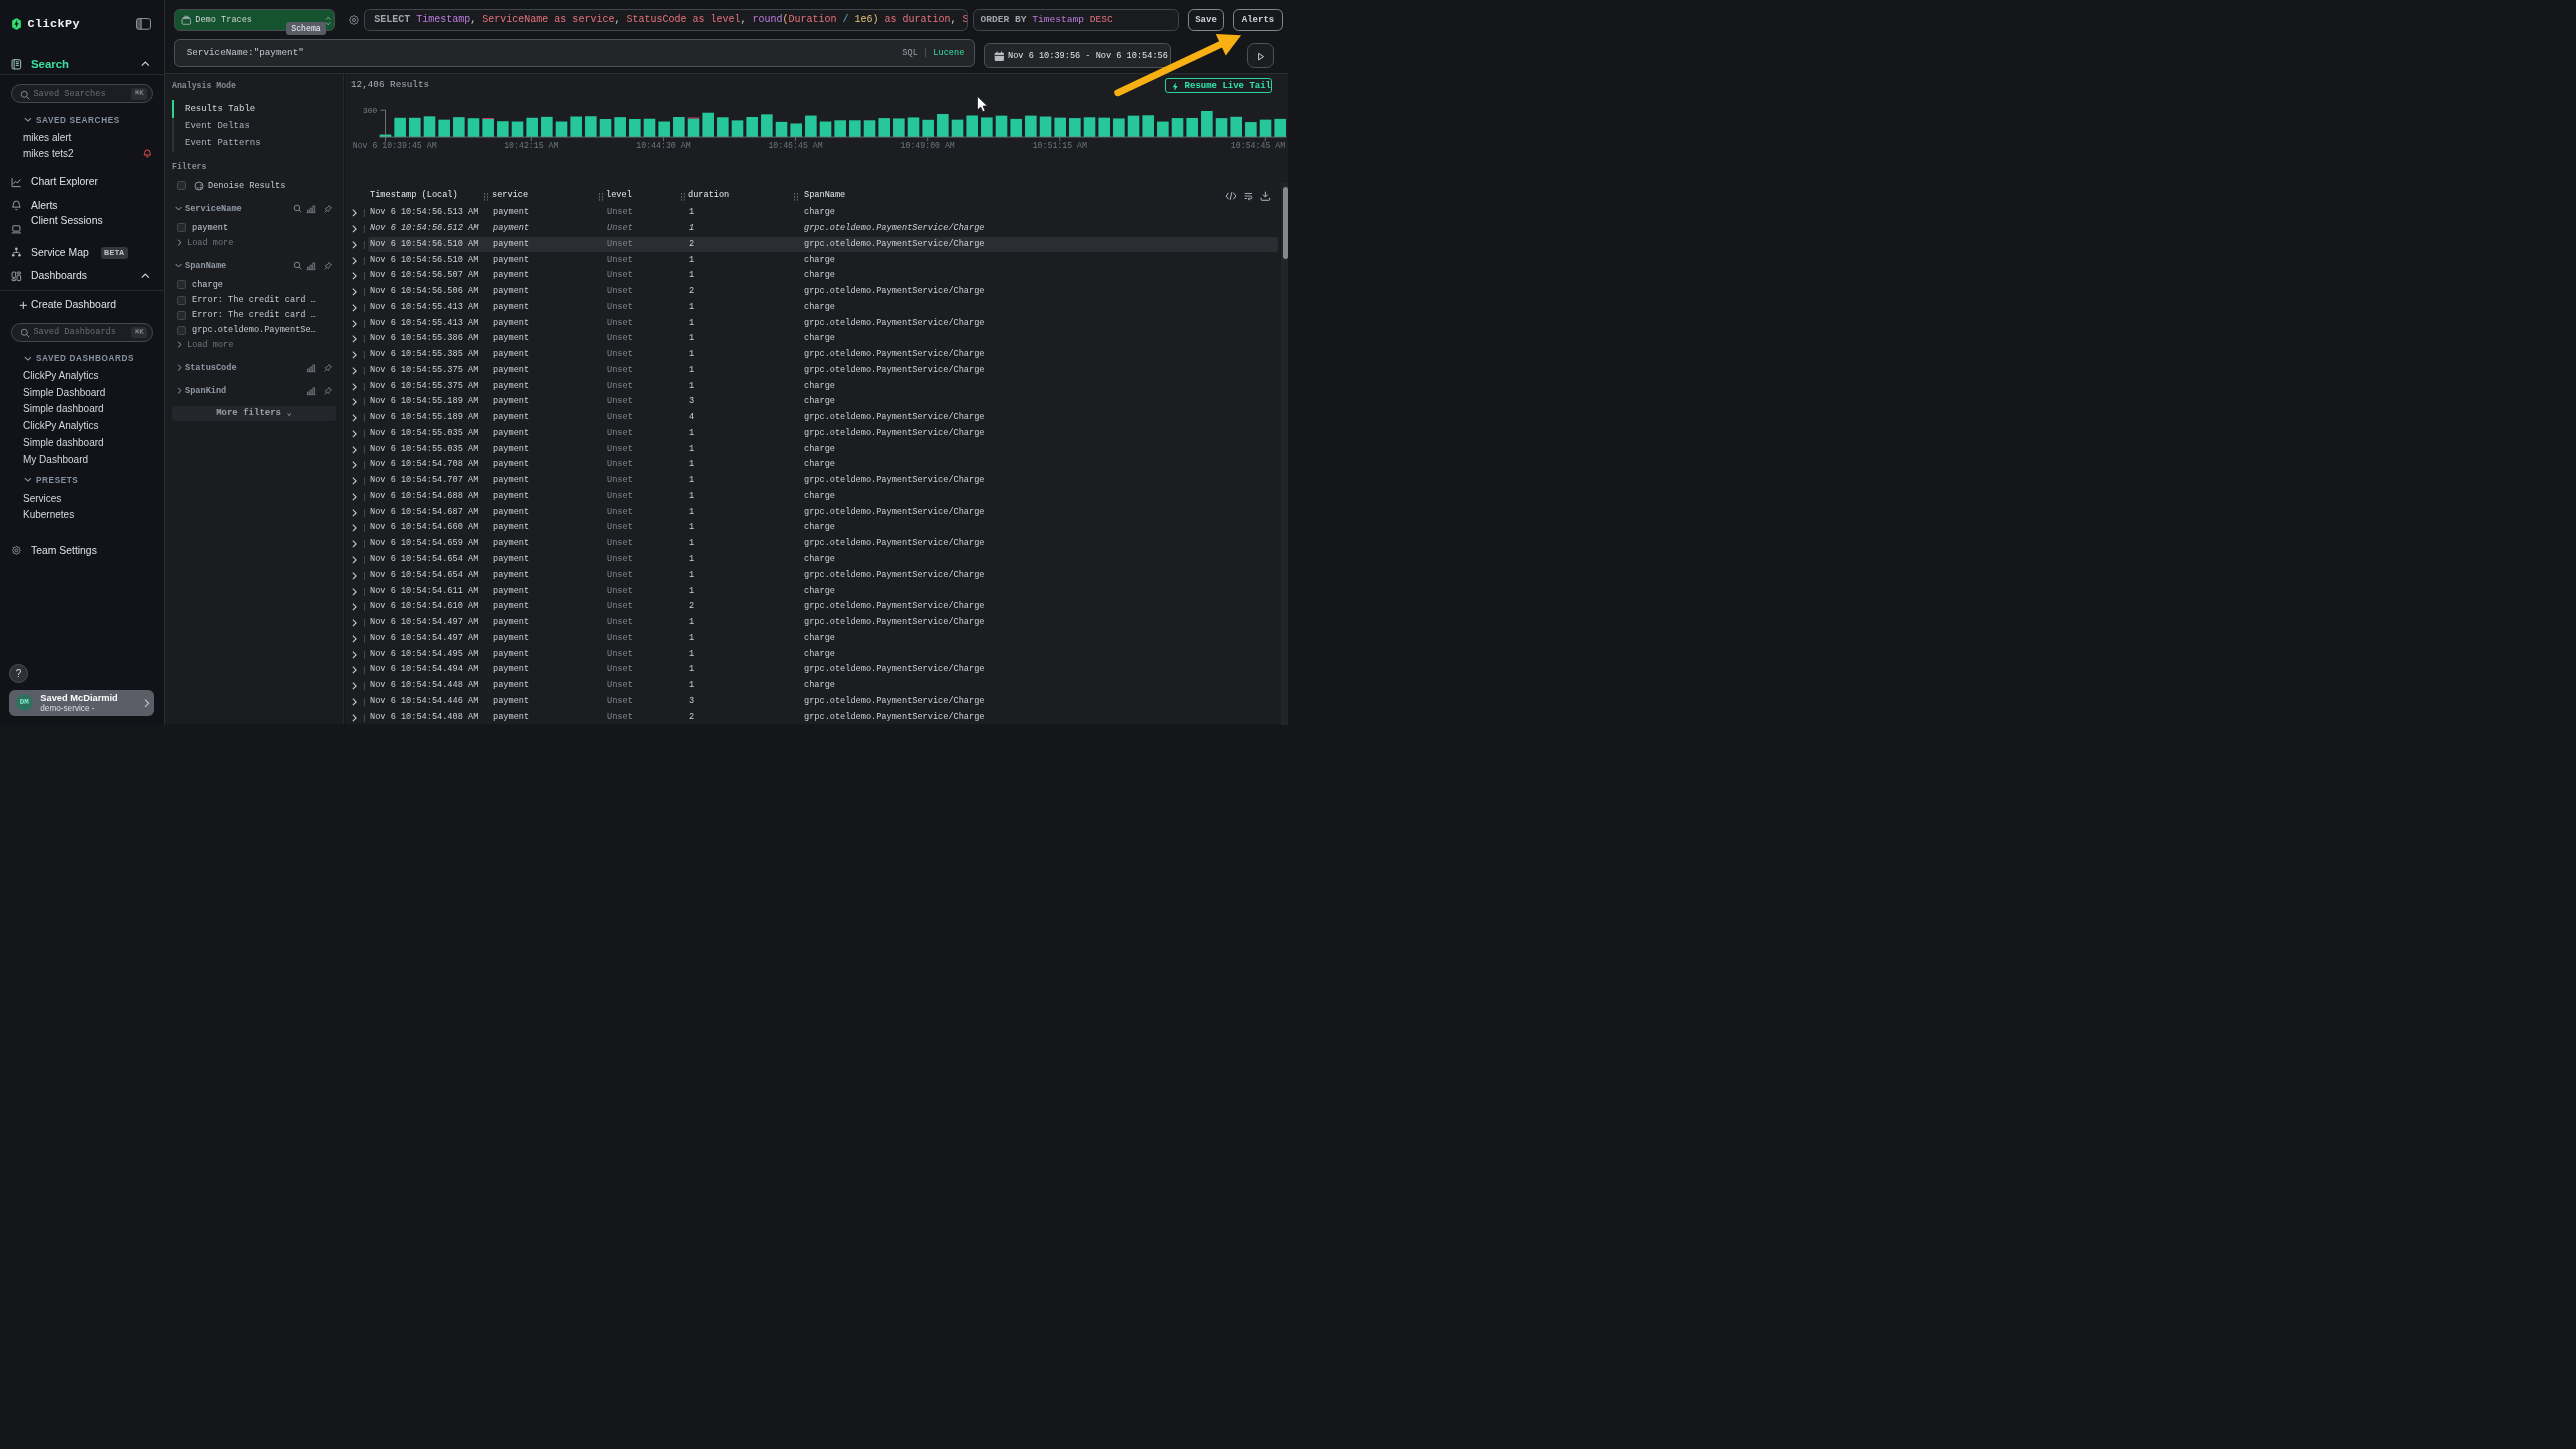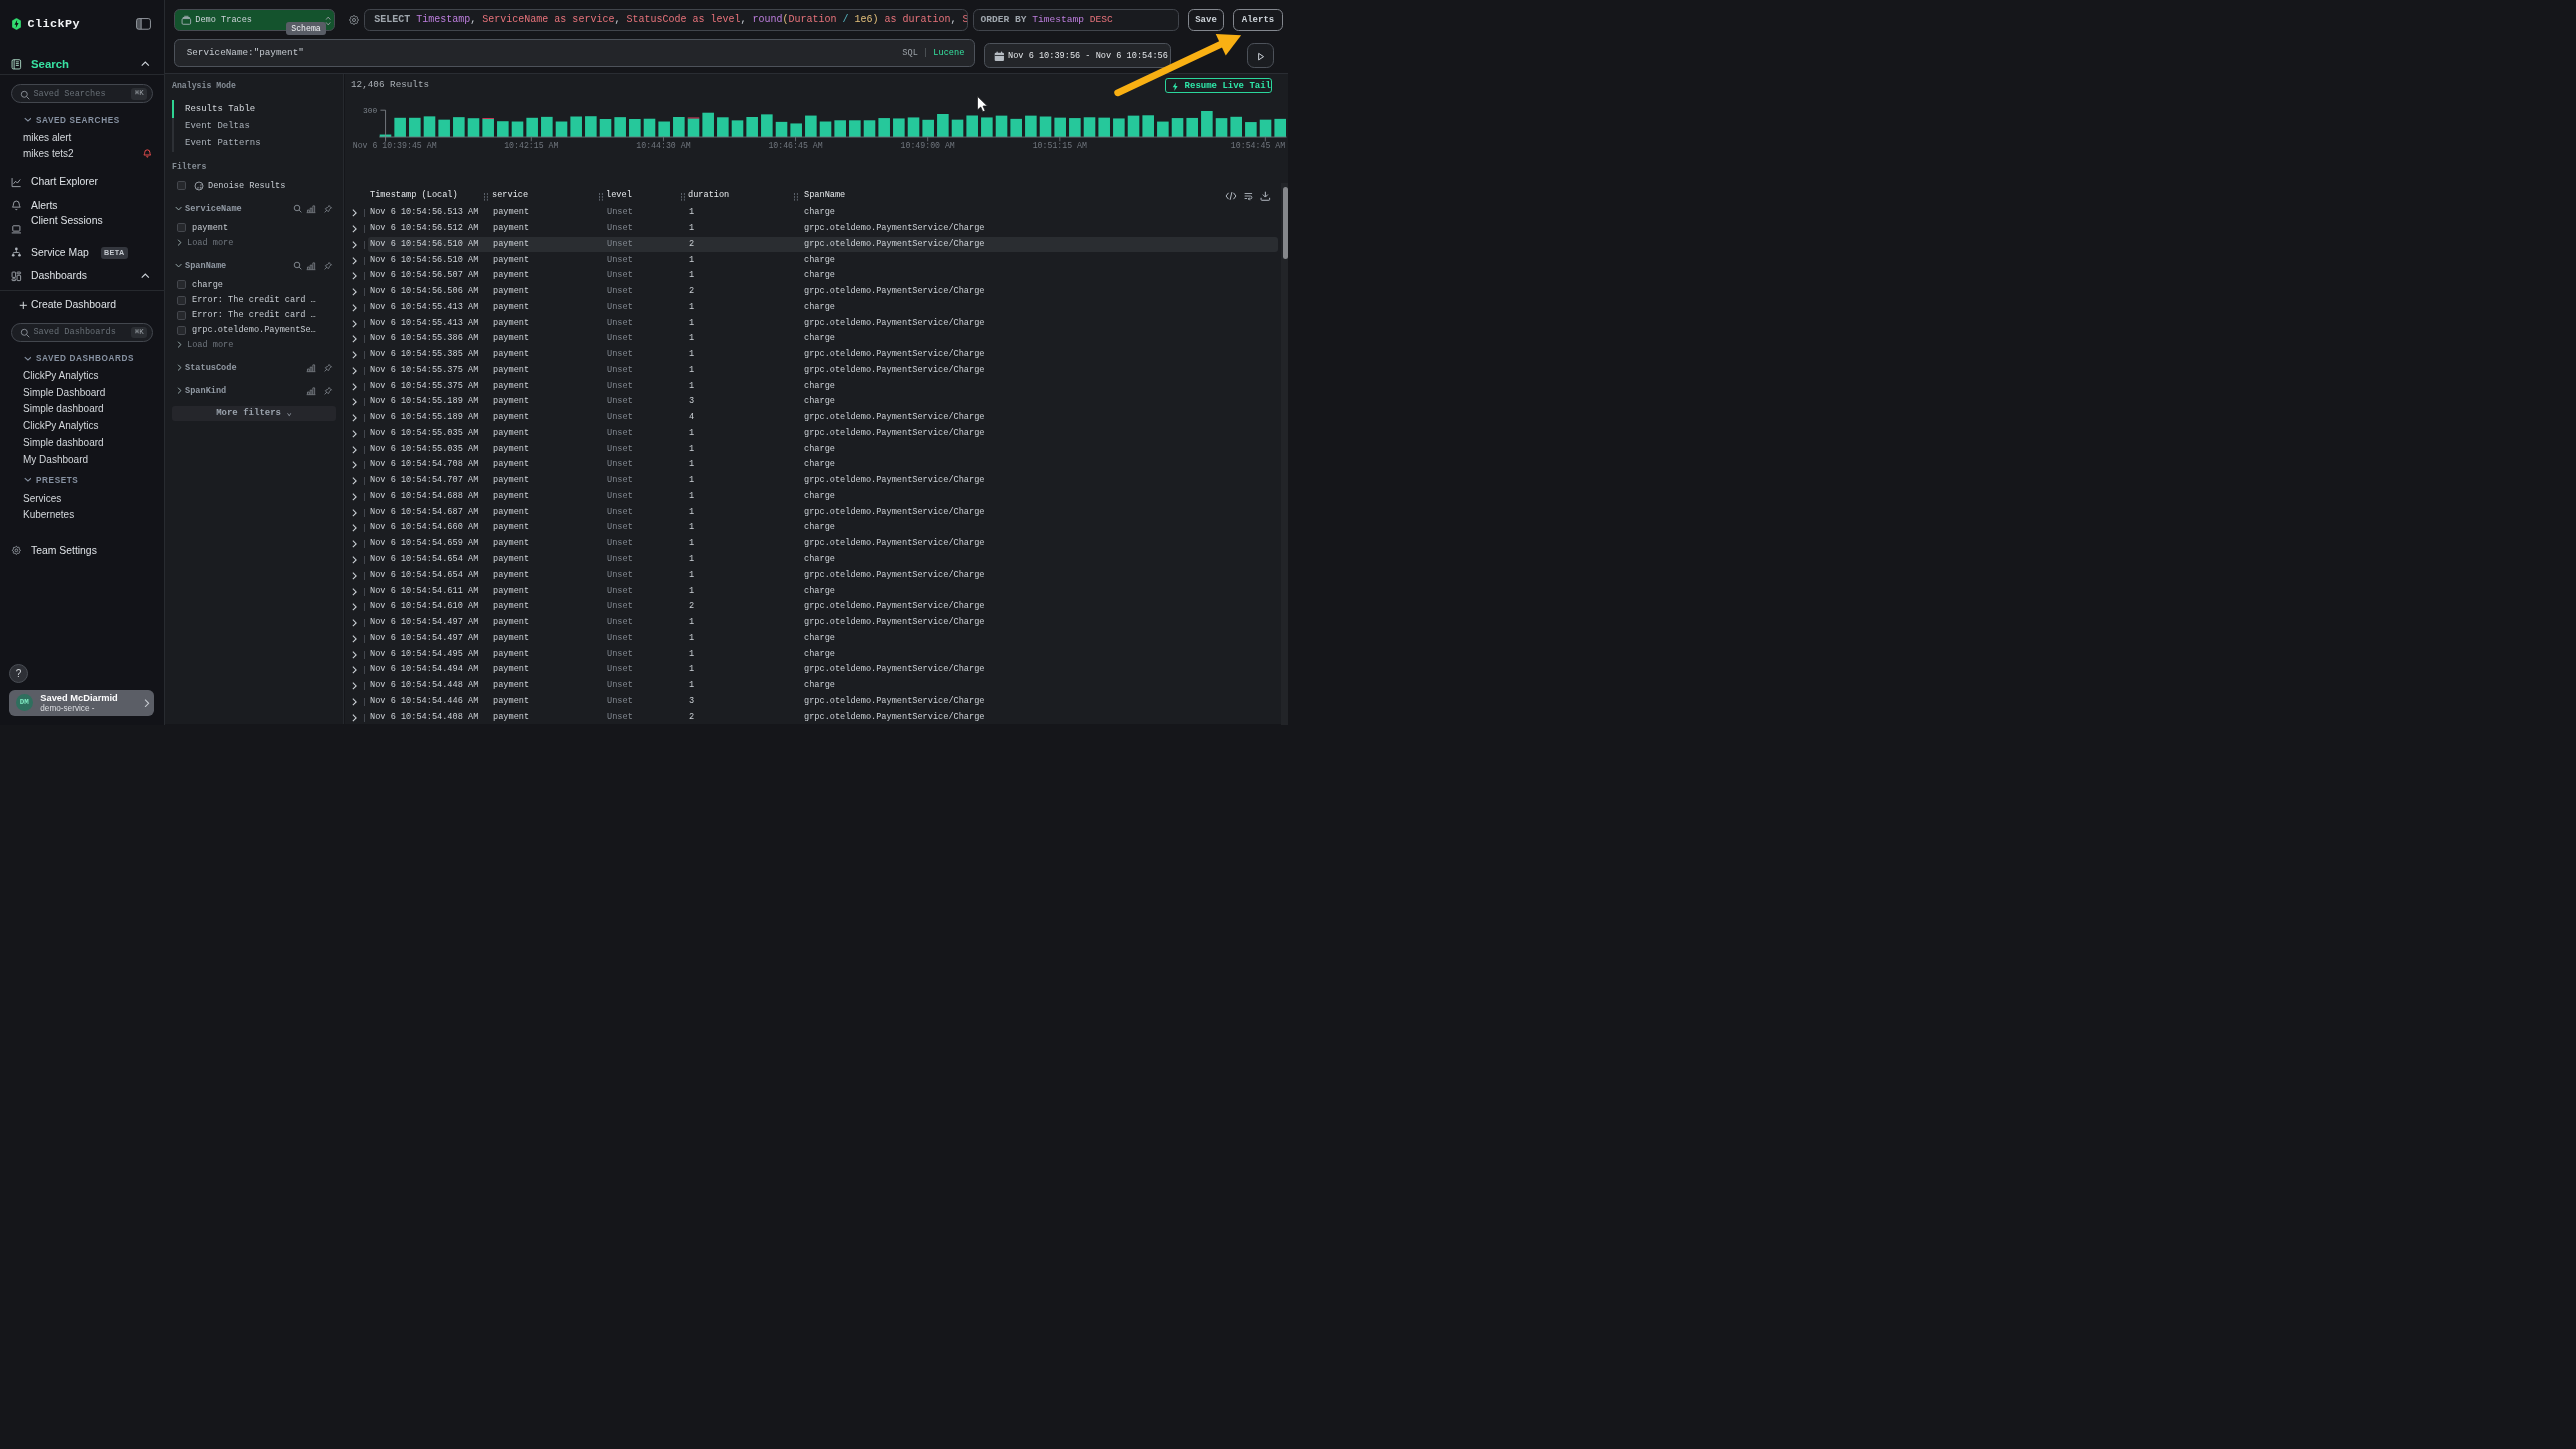--- a/index.html
+++ b/index.html
@@ -422,21 +422,21 @@
     <svg class="icon" style="left:7.2px;top:4.3px" width="5" height="7.9" viewBox="0 0 7 11" fill="none" stroke="#ced3d8" stroke-width="1.5">
       <polyline points="1.2,1 5.8,5.5 1.2,10"></polyline>
     </svg>
     <div class="abs" style="left:18.6px;top:3.9px;width:1.1px;height:7.9px;background:#43474e;"></div>
     <div class="rc" style="left:25px;">Nov 6 10:54:56.513 AM</div>
     <div class="rc" style="left:148px;">payment</div>
     <div class="rc dim" style="left:262px;">Unset</div>
     <div class="rc" style="left:344px;">1</div>
     <div class="rc" style="left:459px;">charge</div>
   </div>
-<div class="row" style="top:221px;">
+<div class="row" style="top:221px;font-style:italic;">
     <svg class="icon" style="left:7.2px;top:4.3px" width="5" height="7.9" viewBox="0 0 7 11" fill="none" stroke="#ced3d8" stroke-width="1.5">
       <polyline points="1.2,1 5.8,5.5 1.2,10"></polyline>
     </svg>
     <div class="abs" style="left:18.6px;top:3.9px;width:1.1px;height:7.9px;background:#43474e;"></div>
     <div class="rc" style="left:25px;">Nov 6 10:54:56.512 AM</div>
     <div class="rc" style="left:148px;">payment</div>
     <div class="rc dim" style="left:262px;">Unset</div>
     <div class="rc" style="left:344px;">1</div>
     <div class="rc" style="left:459px;">grpc.oteldemo.PaymentService/Charge</div>
   </div>

